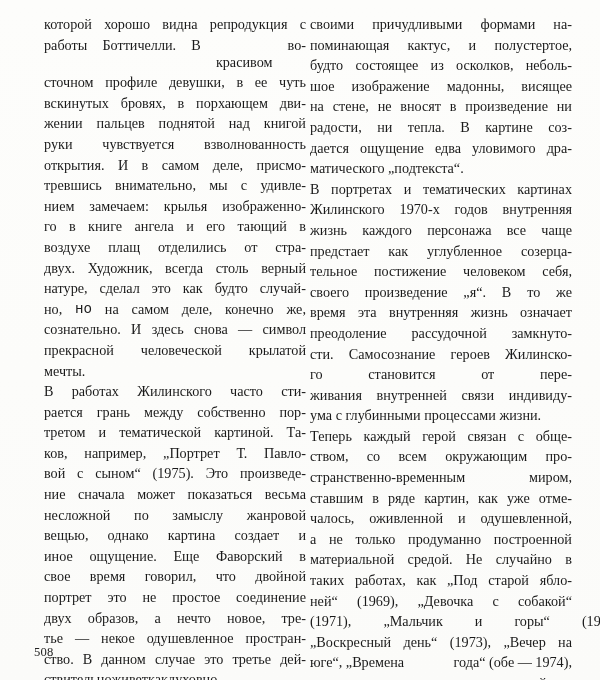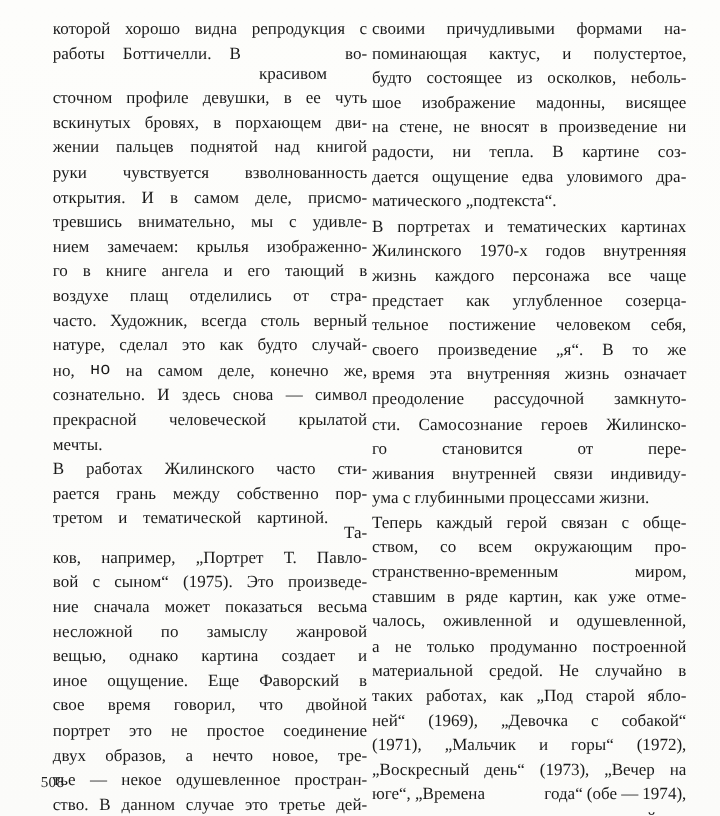--- a/index.html
+++ b/index.html
@@ -145,21 +145,21 @@
           <span style="white-space: pre;">в</span>
         </span>
         <span class="line" style="white-space: normal; display: flex; justify-content: space-between;">
           <span style="white-space: pre;">воздухе</span>
           <span style="white-space: pre;">плащ</span>
           <span style="white-space: pre;">отделились</span>
           <span style="white-space: pre;">от</span>
           <span style="white-space: pre;">стра-</span>
         </span>
         <span class="line" style="white-space: normal; display: flex; justify-content: space-between;">
-          <span style="white-space: pre;">часто.</span>
+          <span style="white-space: pre;">двух.</span>
           <span style="white-space: pre;">Художник,</span>
           <span style="white-space: pre;">всегда</span>
           <span style="white-space: pre;">столь</span>
           <span style="white-space: pre;">верный</span>
         </span>
         <span class="line" style="white-space: normal; display: flex; justify-content: space-between;">
           <span style="white-space: pre;">натуре,</span>
           <span style="white-space: pre;">сделал</span>
           <span style="white-space: pre;">это</span>
           <span style="white-space: pre;">как</span>
@@ -201,21 +201,21 @@
           <span style="white-space: pre;">грань</span>
           <span style="white-space: pre;">между</span>
           <span style="white-space: pre;">собственно</span>
           <span style="white-space: pre;">пор-</span>
         </span>
         <span class="line" style="white-space: normal; display: flex; justify-content: space-between;">
           <span style="white-space: pre;">третом</span>
           <span style="white-space: pre;">и</span>
           <span style="white-space: pre;">тематической</span>
           <span style="white-space: pre;">картиной.</span>
-          <span style="white-space: pre; margin-top: 12px;">Та-</span>
+          <span style="white-space: pre;">Та-</span>
         </span>
         <span class="line" style="white-space: normal; display: flex; justify-content: space-between;">
           <span style="white-space: pre;">ков,</span>
           <span style="white-space: pre;">например,</span>
           <span style="white-space: pre;">„Портрет</span>
           <span style="white-space: pre;">Т.</span>
           <span style="white-space: pre;">Павло-</span>
         </span>
         <span class="line" style="white-space: normal; display: flex; justify-content: space-between;">
           <span style="white-space: pre;">вой</span>
@@ -482,21 +482,21 @@
           <span style="white-space: pre;">старой</span>
           <span style="white-space: pre;">ябло-</span>
         </span>
         <span class="line" style="white-space: normal; display: flex; justify-content: space-between;">
           <span style="white-space: pre;">ней“</span>
           <span style="white-space: pre;">(1969),</span>
           <span style="white-space: pre;">„Девочка</span>
           <span style="white-space: pre;">с</span>
           <span style="white-space: pre;">собакой“</span>
         </span>
-        <span class="line" style="white-space: normal; display: flex; justify-content: space-between;">
+        <span class="line" style="white-space: normal; display: flex;  gap: 32px;">
           <span style="white-space: pre;">(1971),</span>
           <span style="white-space: pre;">„Мальчик</span>
           <span style="white-space: pre;">и</span>
           <span style="white-space: pre;">горы“</span>
           <span style="white-space: pre;">(1972),</span>
         </span>
         <span class="line" style="white-space: normal; display: flex; justify-content: space-between;">
           <span style="white-space: pre;">„Воскресный</span>
           <span style="white-space: pre;">день“</span>
           <span style="white-space: pre;">(1973),</span>

